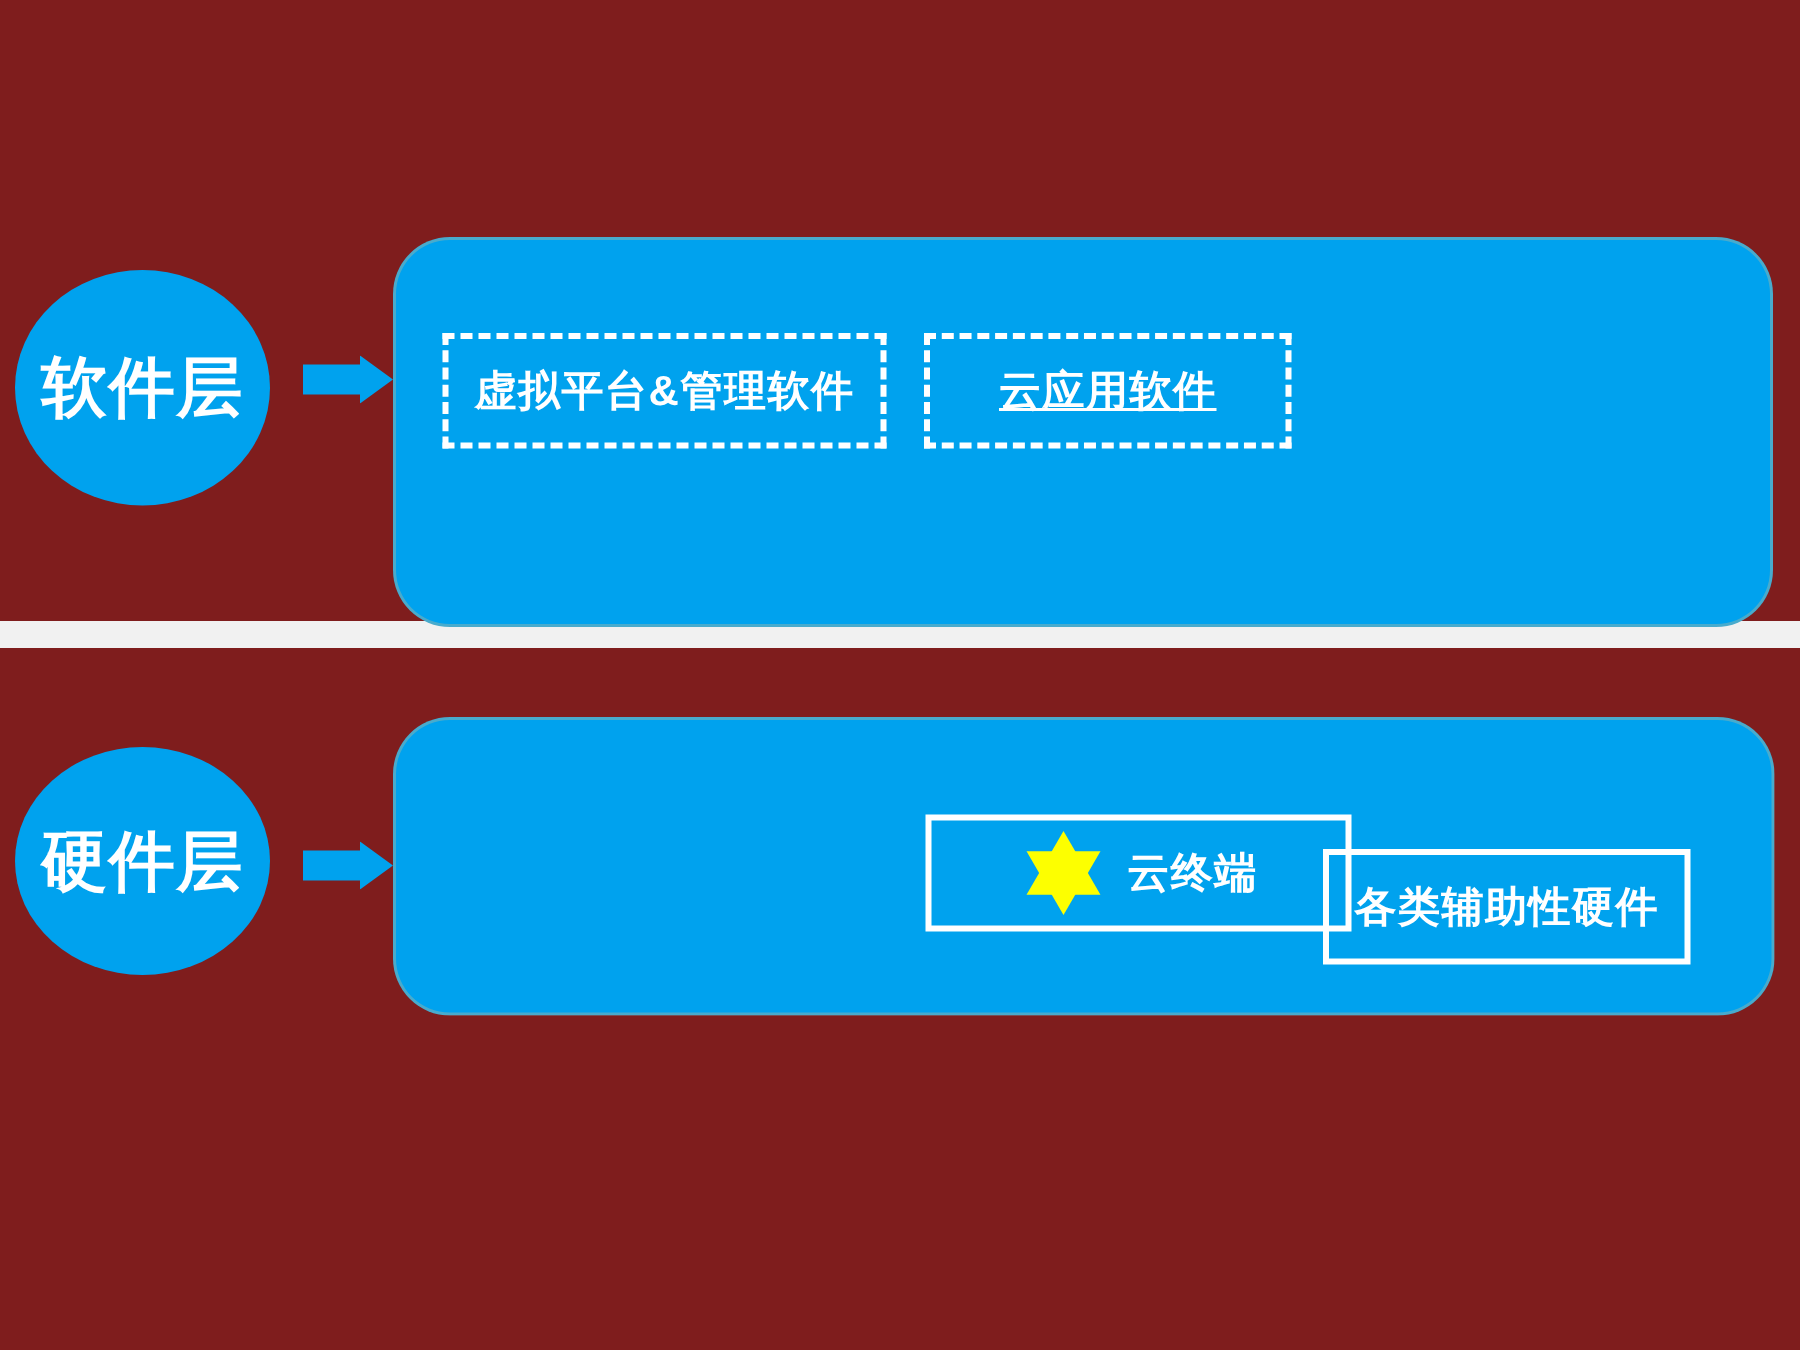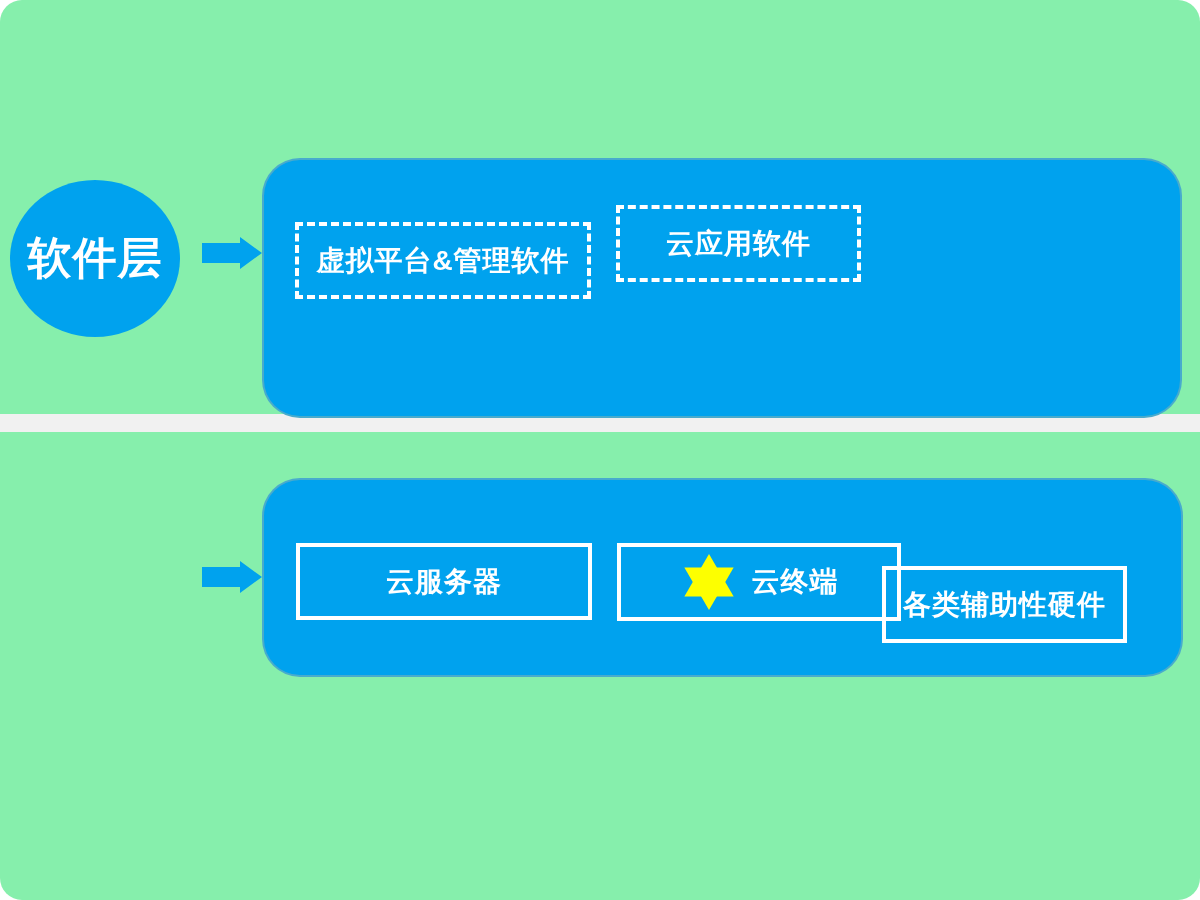--- a/index.html
+++ b/index.html
@@ -1,17 +1,17 @@
 <!DOCTYPE html>
 <html><head>
 <meta charset="utf-8">
 <style>
   html,body{margin:0;padding:0;background:#ffffff;}
   body{font-family:"Liberation Sans","DejaVu Sans",sans-serif;}
-  .stage{position:relative;width:1200px;height:900px;background:#86efac;overflow:hidden;border-radius:22px;}
+  .stage{position:relative;width:1200px;height:900px;background:#7f1d1d;overflow:hidden;}
 
   .divider-band{position:absolute;left:0;top:414px;width:1200px;height:18px;background:#f1f1f1;}
 
   .layer-ellipse{
     position:absolute;display:flex;align-items:center;justify-content:center;
     background:#00a2ee;border-radius:50%;
     color:#ffffff;font-size:44px;font-weight:bold;letter-spacing:1px;
   }
   .ellipse-software{left:10px;top:180px;width:170px;height:157px;}
   .ellipse-hardware{left:10px;top:498px;width:170px;height:152px;}
@@ -31,21 +31,21 @@
     position:absolute;box-sizing:border-box;
     display:flex;align-items:center;justify-content:center;gap:14px;
     color:#ffffff;font-size:28px;font-weight:bold;letter-spacing:1px;
     text-align:center;
   }
   .box-dashed{border:4px dashed #ffffff;}
   .box-solid{border:4px solid #ffffff;}
 
   
   .sw-box-1{left:31px;top:62px;width:296px;height:77px;}
-  .sw-box-2{left:352px;top:45px;width:245px;height:77px;}
+  .sw-box-2{left:352px;top:62px;width:245px;height:77px;text-decoration:underline;}
   .sw-box-3{left:618px;top:62px;width:246px;height:77px;}
 
   
   .hw-box-1{left:32px;top:63px;width:296px;height:77px;}
   .hw-box-2{left:353px;top:63px;width:284px;height:78px;}
   .hw-box-3{left:618px;top:63px;width:245px;height:77px;margin-top:23px;}
 
   .star-icon{width:58px;height:58px;flex:0 0 auto;}
 </style>
 </head>
@@ -65,29 +65,29 @@
 
   <div class="layer-panel panel-software">
     <div class="item-box box-dashed sw-box-1">
       <span>虚拟平台&amp;管理软件</span>
     </div>
     <div class="item-box box-dashed sw-box-2">
       <span>云应用软件</span>
     </div>
   </div>
 
+  <div class="layer-ellipse ellipse-hardware">
+    <span>硬件层</span>
+  </div>
 
   <svg class="flow-arrow arrow-hardware" viewBox="0 0 60 32">
     <polygon points="0,6 38,6 38,0 60,16 38,32 38,26 0,26" fill="#00a2ee"></polygon>
   </svg>
 
   <div class="layer-panel panel-hardware">
-    <div class="item-box box-solid hw-box-1">
-      <span>云服务器</span>
-    </div>
     <div class="item-box box-solid hw-box-2">
       <svg class="star-icon" viewBox="0 0 60 60">
         <polygon points="30,1 55.5,45 4.5,45" fill="#fdff00"></polygon>
         <polygon points="30,59 4.5,15 55.5,15" fill="#fdff00"></polygon>
       </svg>
       <span>云终端</span>
     </div>
     <div class="item-box box-solid hw-box-3">
       <span>各类辅助性硬件</span>
     </div>

